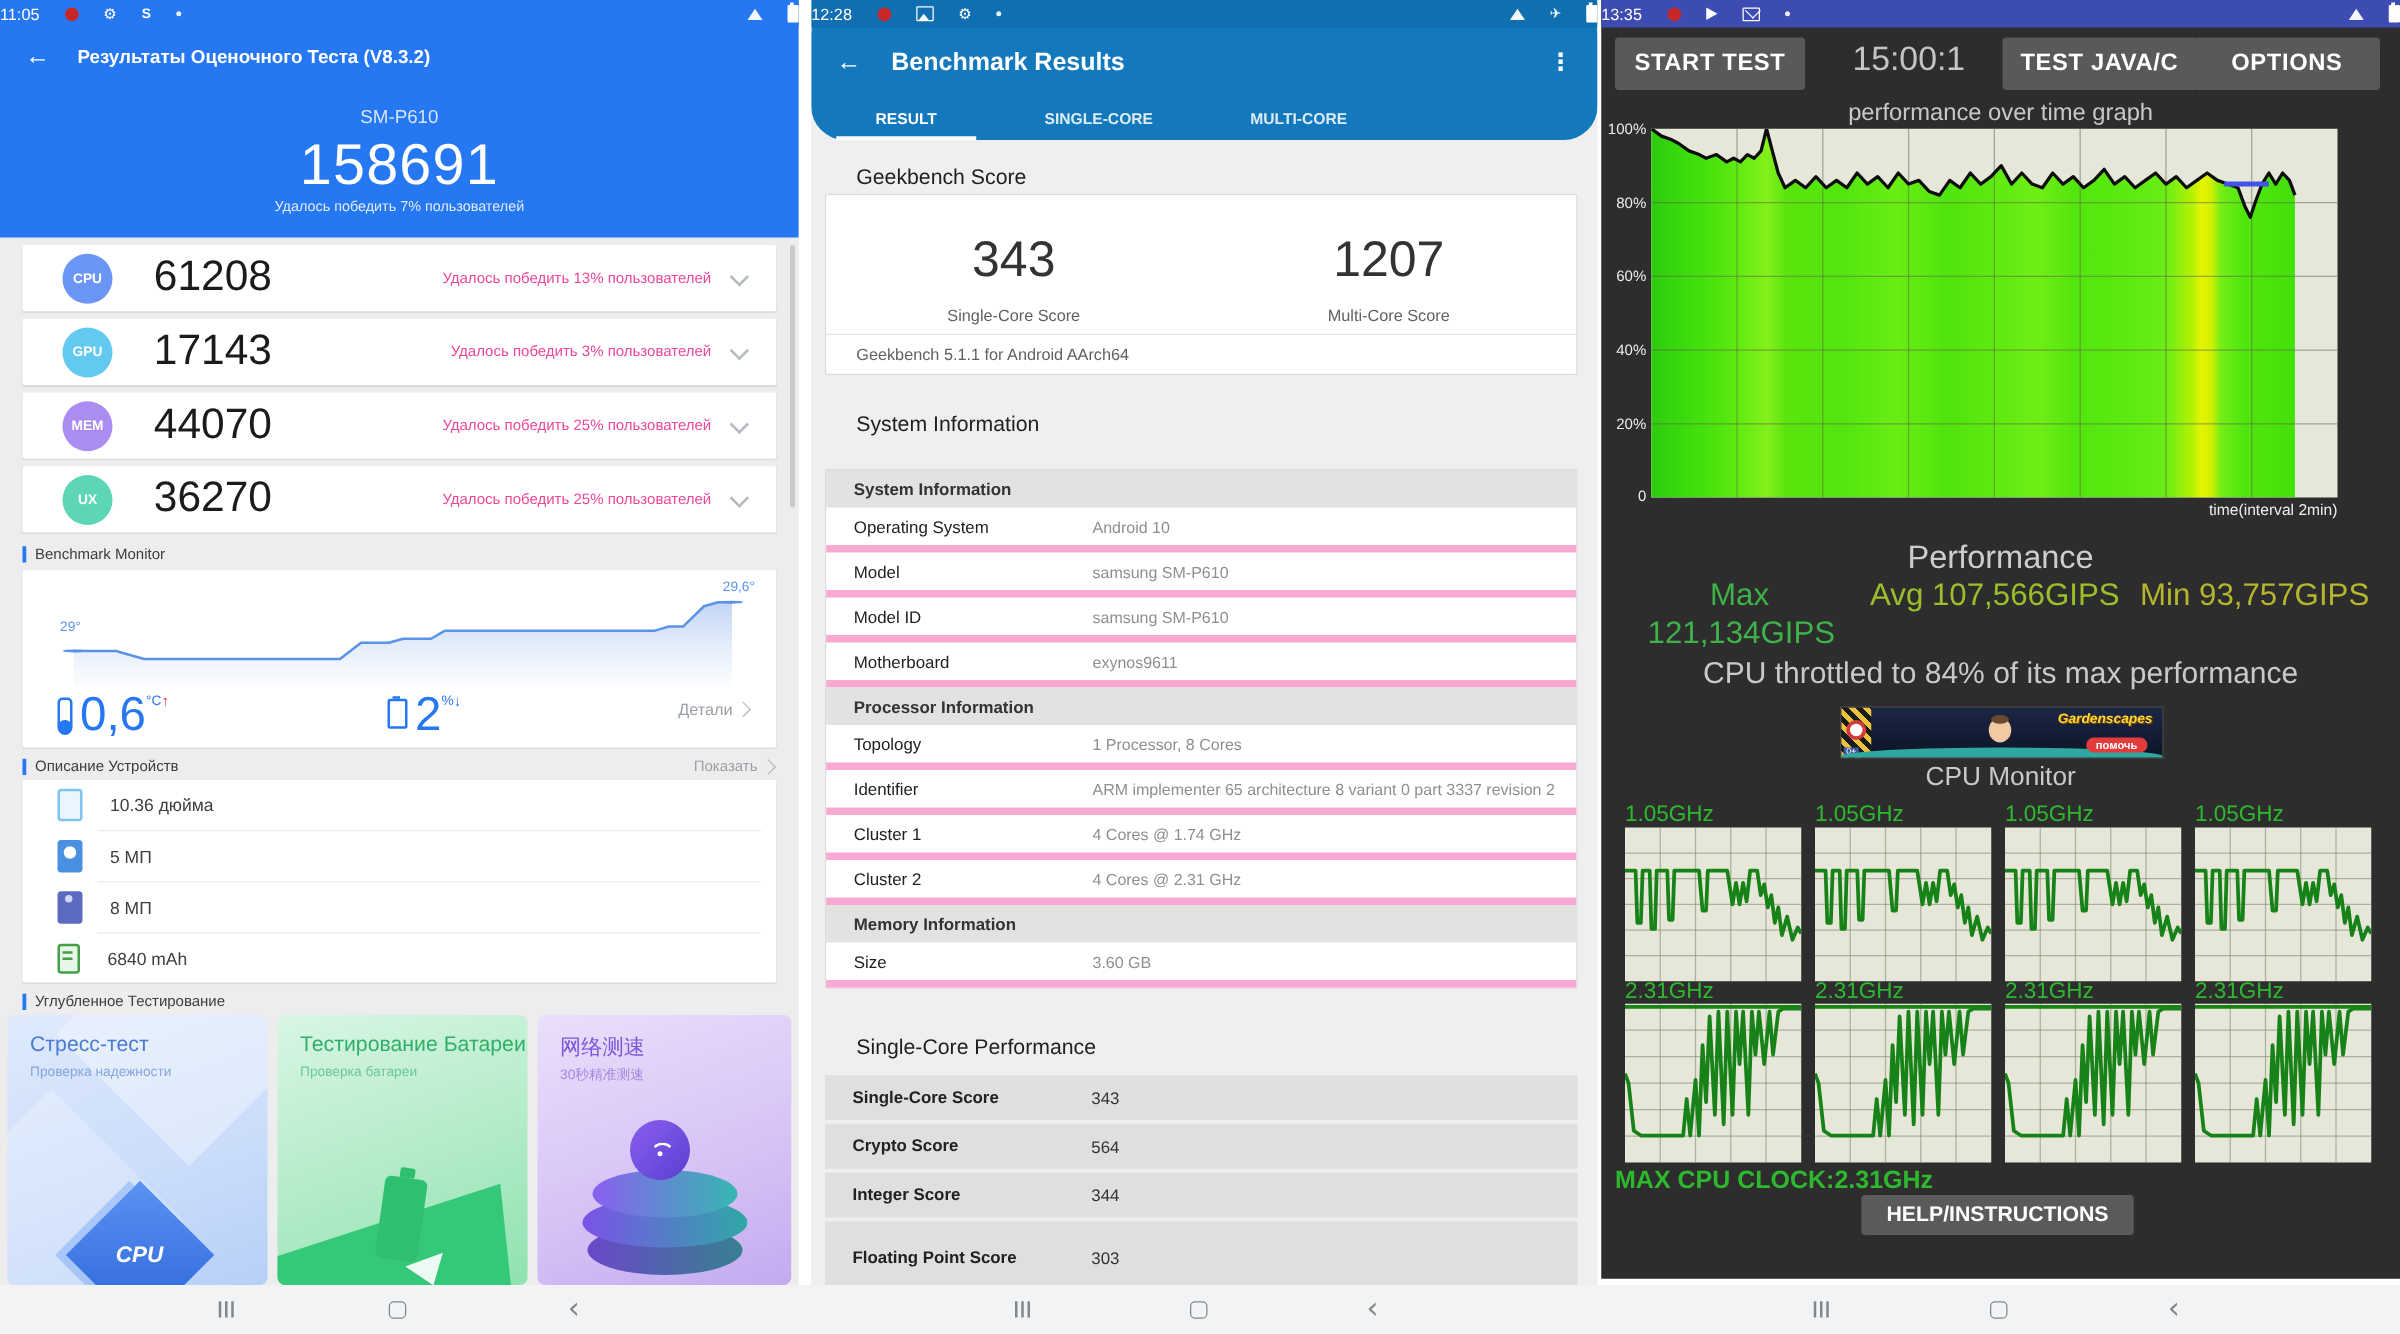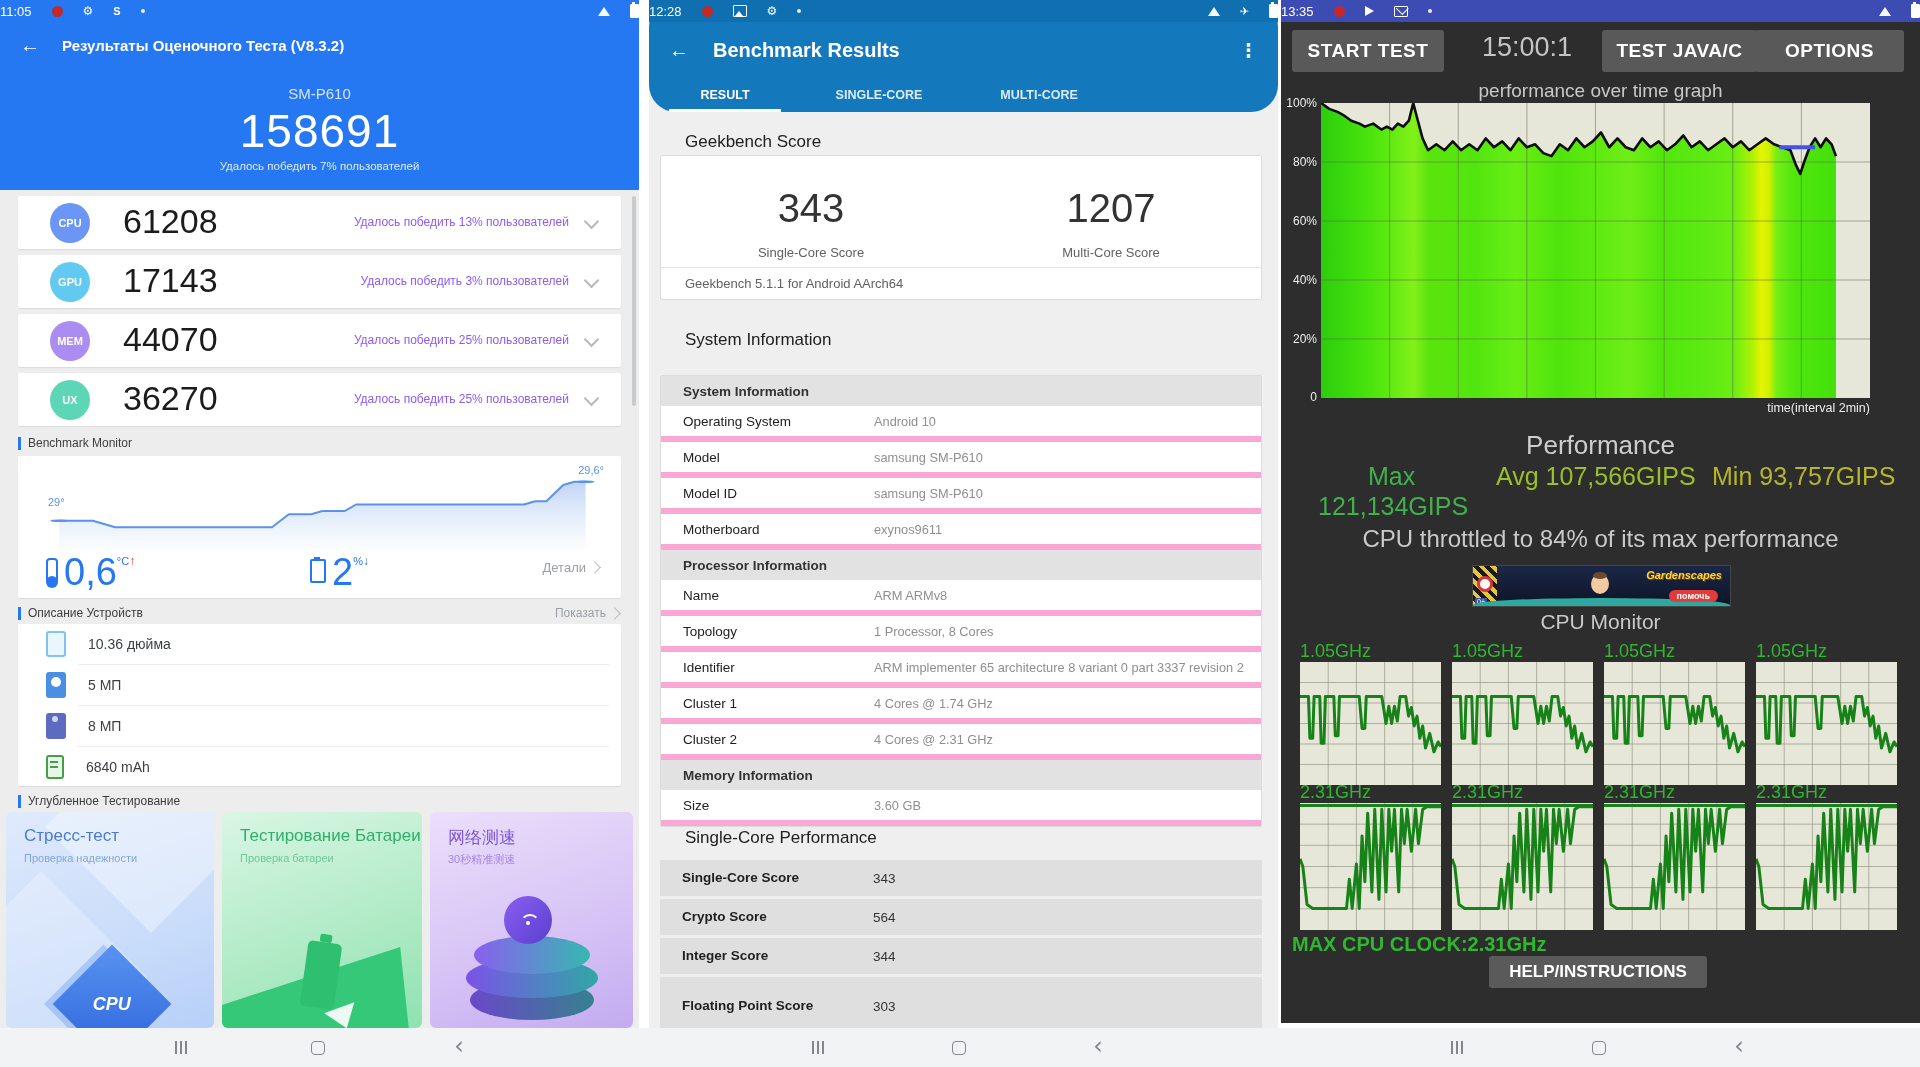--- a/index.html
+++ b/index.html
@@ -41,21 +41,21 @@
   .back-arrow{font-size:20px;color:#fff;line-height:1;}
   .antutu-title{font-size:15px;font-weight:bold;}
   .antutu-device{position:absolute;top:85px;width:100%;text-align:center;font-size:15px;color:rgba(255,255,255,.8);}
   .antutu-score{position:absolute;top:104px;width:100%;text-align:center;font-size:46px;font-weight:500;letter-spacing:1px;}
   .antutu-beat{position:absolute;top:160px;width:100%;text-align:center;font-size:11.5px;color:rgba(255,255,255,.85);}
   .score-card{position:absolute;left:18px;width:603px;height:53px;background:#fff;border-radius:2px;
               box-shadow:0 1px 1px rgba(0,0,0,.08);}
   .badge{position:absolute;left:32px;top:7px;width:40px;height:40px;border-radius:50%;color:#fff;
          font-size:11px;font-weight:bold;display:flex;align-items:center;justify-content:center;}
   .sc-num{position:absolute;left:105px;top:6px;font-size:34px;color:#1b1b1b;}
-  .sc-beat{position:absolute;right:52px;top:19px;font-size:12px;color:#8b5cf6;}
+  .sc-beat{position:absolute;right:52px;top:19px;font-size:12px;color:#ec4899;}
   .chev-down{position:absolute;right:24px;top:20px;width:9px;height:9px;border-right:2px solid #b4bac0;
              border-bottom:2px solid #b4bac0;transform:rotate(45deg);}
   .chev-right{display:inline-block;width:8px;height:8px;border-right:1.8px solid #b4bac0;
               border-bottom:1.8px solid #b4bac0;transform:rotate(-45deg);margin-left:4px;}
   .section-label{position:absolute;left:18px;display:flex;align-items:center;gap:7px;font-size:12px;color:#3d3d3d;}
   .section-label::before{content:"";width:3px;height:13px;background:#2677f2;display:inline-block;}
   .section-right{position:absolute;right:20px;font-size:12px;color:#9aa0a6;display:flex;align-items:center;}
   .monitor-card{position:absolute;left:18px;top:456px;width:603px;height:142px;background:#fff;border-radius:2px;
                 box-shadow:0 1px 1px rgba(0,0,0,.08);}
   .spark-wrap{position:absolute;left:30px;top:16px;width:560px;height:78px;}
@@ -428,24 +428,20 @@
         <span class="v">samsung SM-P610</span>
       </div>
     <div class="si-row">
         <span class="l">Motherboard</span>
         <span class="v">exynos9611</span>
       </div>
     <div class="si-row header">
         <span class="l">Processor Information</span>
       </div>
     <div class="si-row">
-        <span class="l">Name</span>
-        <span class="v">ARM ARMv8</span>
-      </div>
-    <div class="si-row">
         <span class="l">Topology</span>
         <span class="v">1 Processor, 8 Cores</span>
       </div>
     <div class="si-row">
         <span class="l">Identifier</span>
         <span class="v">ARM implementer 65 architecture 8 variant 0 part 3337 revision 2</span>
       </div>
     <div class="si-row">
         <span class="l">Cluster 1</span>
         <span class="v">4 Cores @ 1.74 GHz</span>

